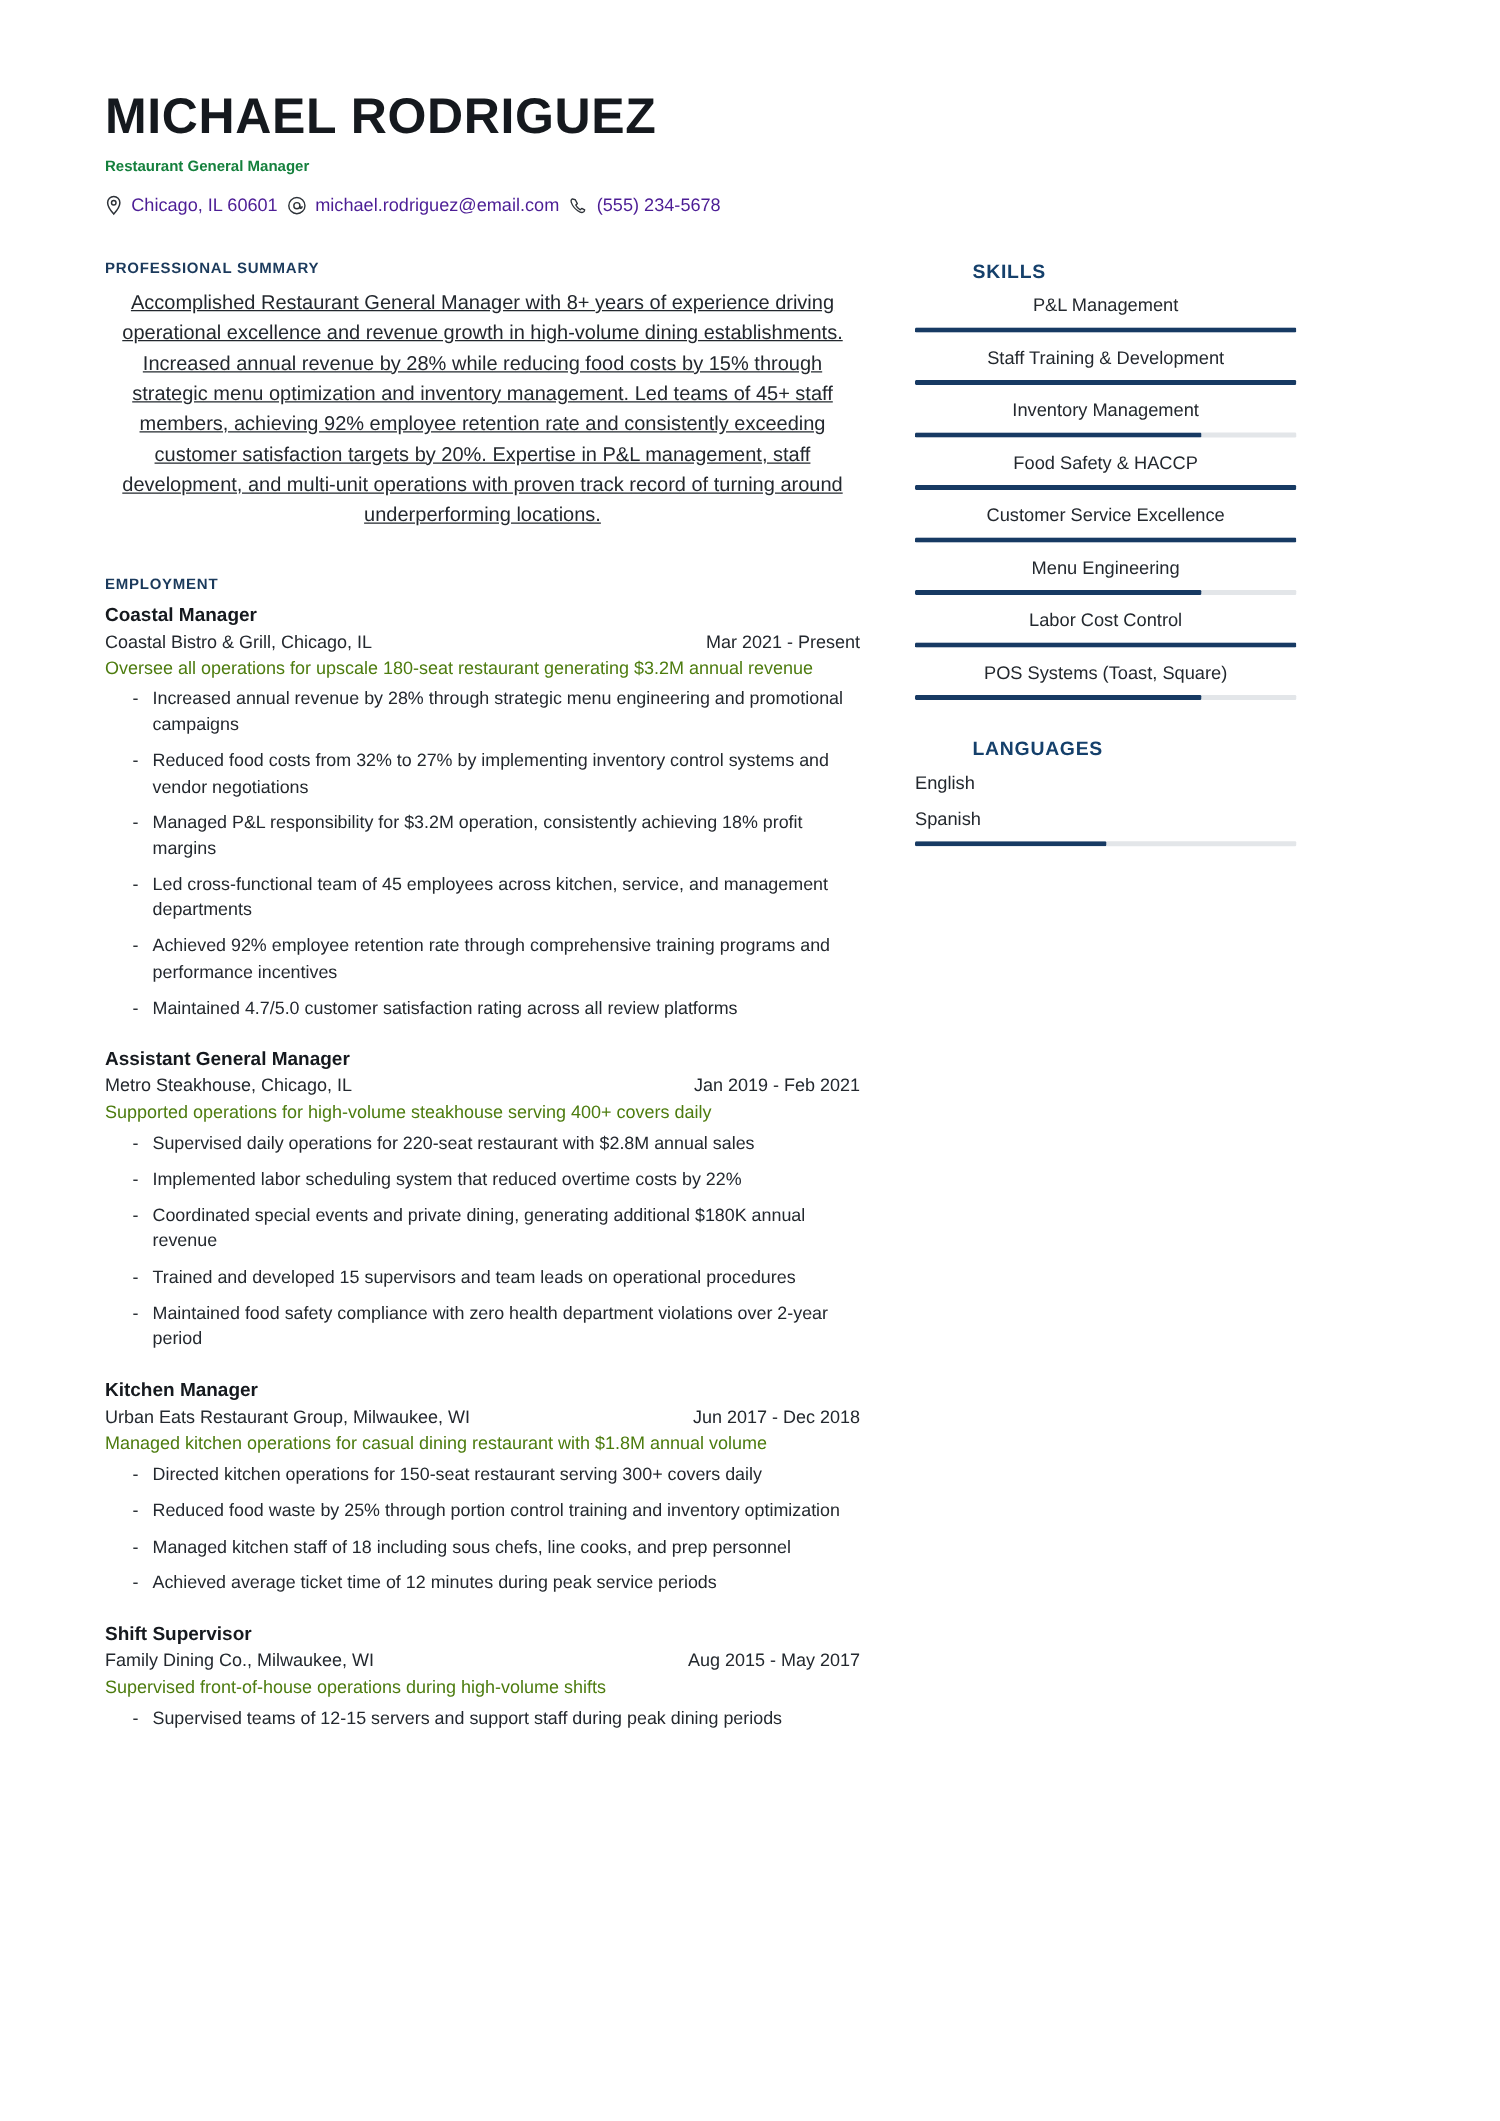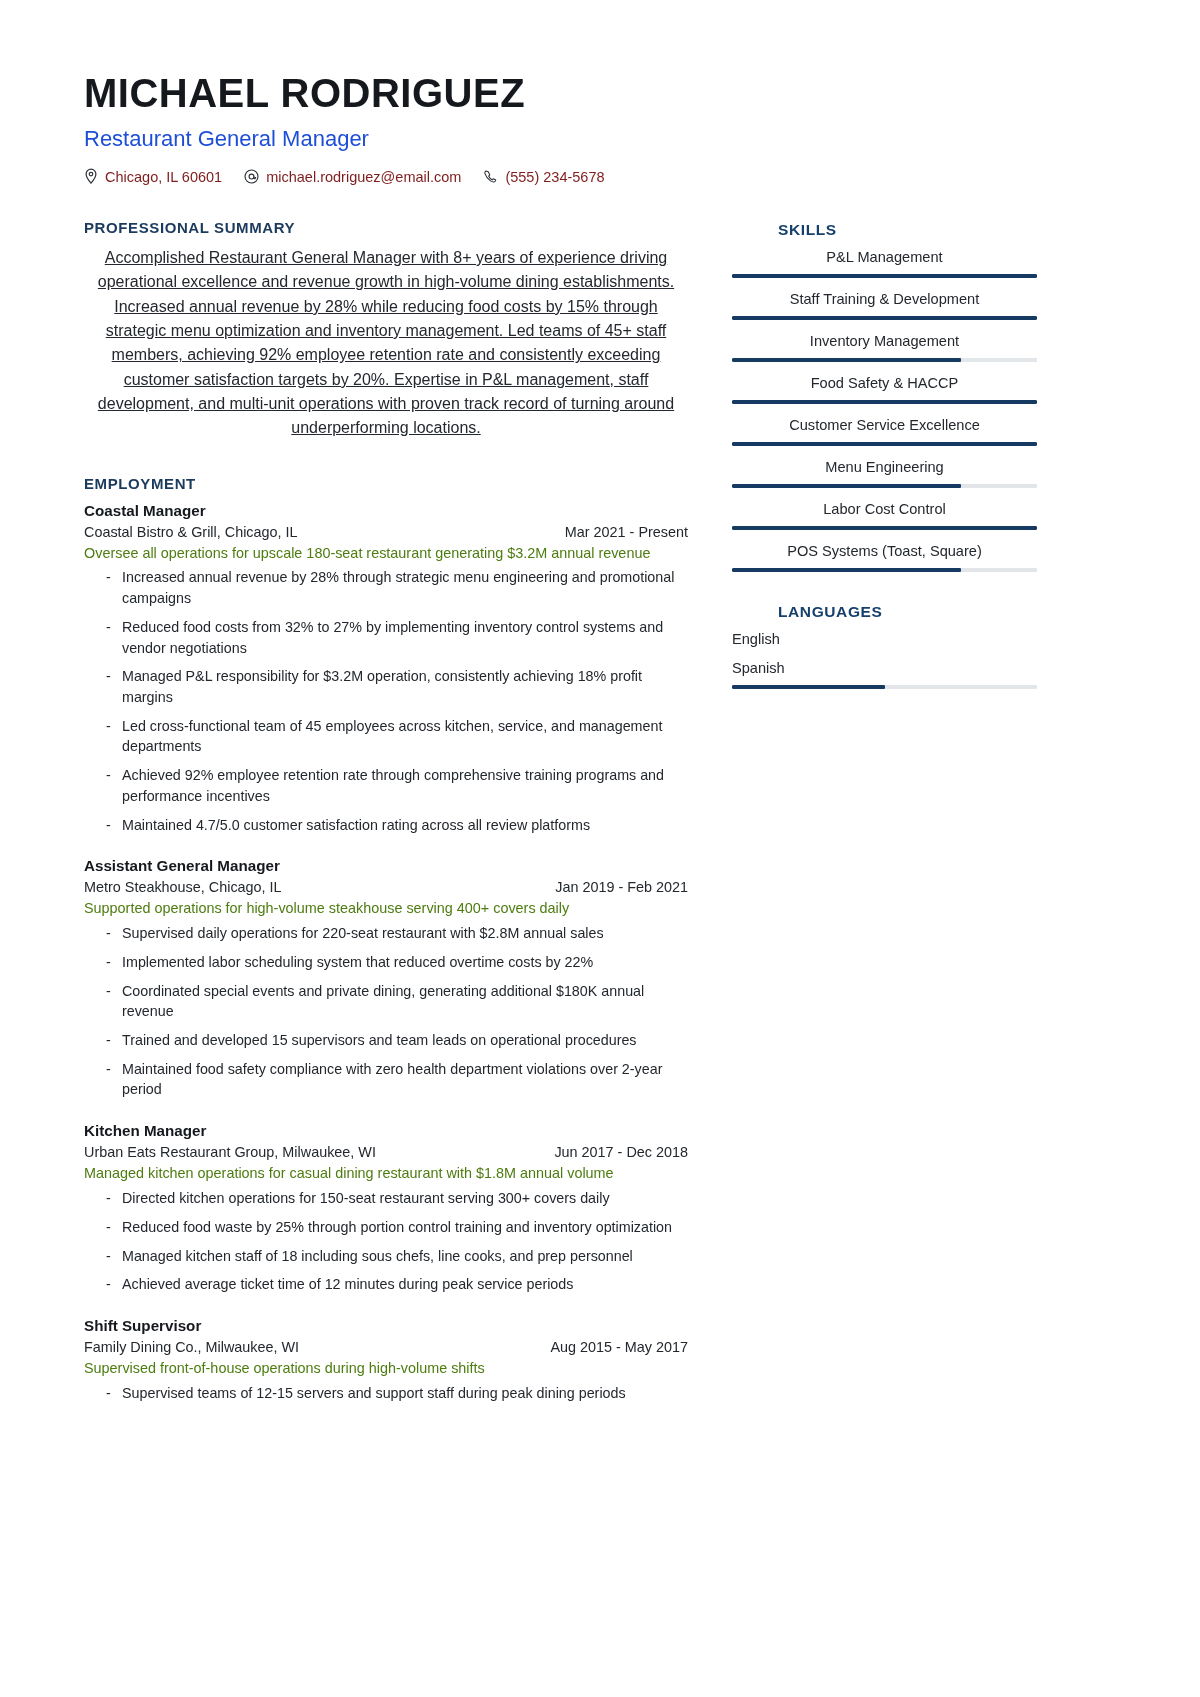--- a/index.html
+++ b/index.html
@@ -24,52 +24,52 @@
   
   .name {
     font-size: 40px;
     font-weight: bold;
     letter-spacing: 0.5px;
     color: #15191e;
     margin: 0 0 12px 0;
     line-height: 1.05;
   }
   .role {
-    font-size: 22px;
-    font-weight: 400;
-    color: #1d4ed8;
+    font-size: 12px;
+    font-weight: 700;
+    color: #15803d;
     margin: 0 0 16px 0;
   }
   .contact-row {
     display: flex;
     align-items: center;
-    gap: 22px;
+    gap: 8px;
     font-size: 14.5px;
-    color: #7f1d1d;
+    color: #4c1d95;
     margin-bottom: 34px;
   }
   .contact-item {
     display: flex;
     align-items: center;
     gap: 7px;
     white-space: nowrap;
   }
   .contact-item svg { display: block; }
 
   
   .body-cols {
     display: flex;
     align-items: flex-start;
     gap: 44px;
   }
   .col-main { width: 604px; flex: 0 0 604px; }
   .col-side { width: 305px; flex: 0 0 305px; padding-top: 2px;}
 
   .section-title {
-    font-size: 15px;
+    font-size: 12px;
     font-weight: bold;
     letter-spacing: 0.6px;
     color: #1b3a5c;
     margin: 0 0 10px 0;
   }
   .section-title.side { color: #15406b; font-size: 15.5px; margin-left: 46px; }
 
   .summary-text {
     font-size: 16px;
     line-height: 1.52;

